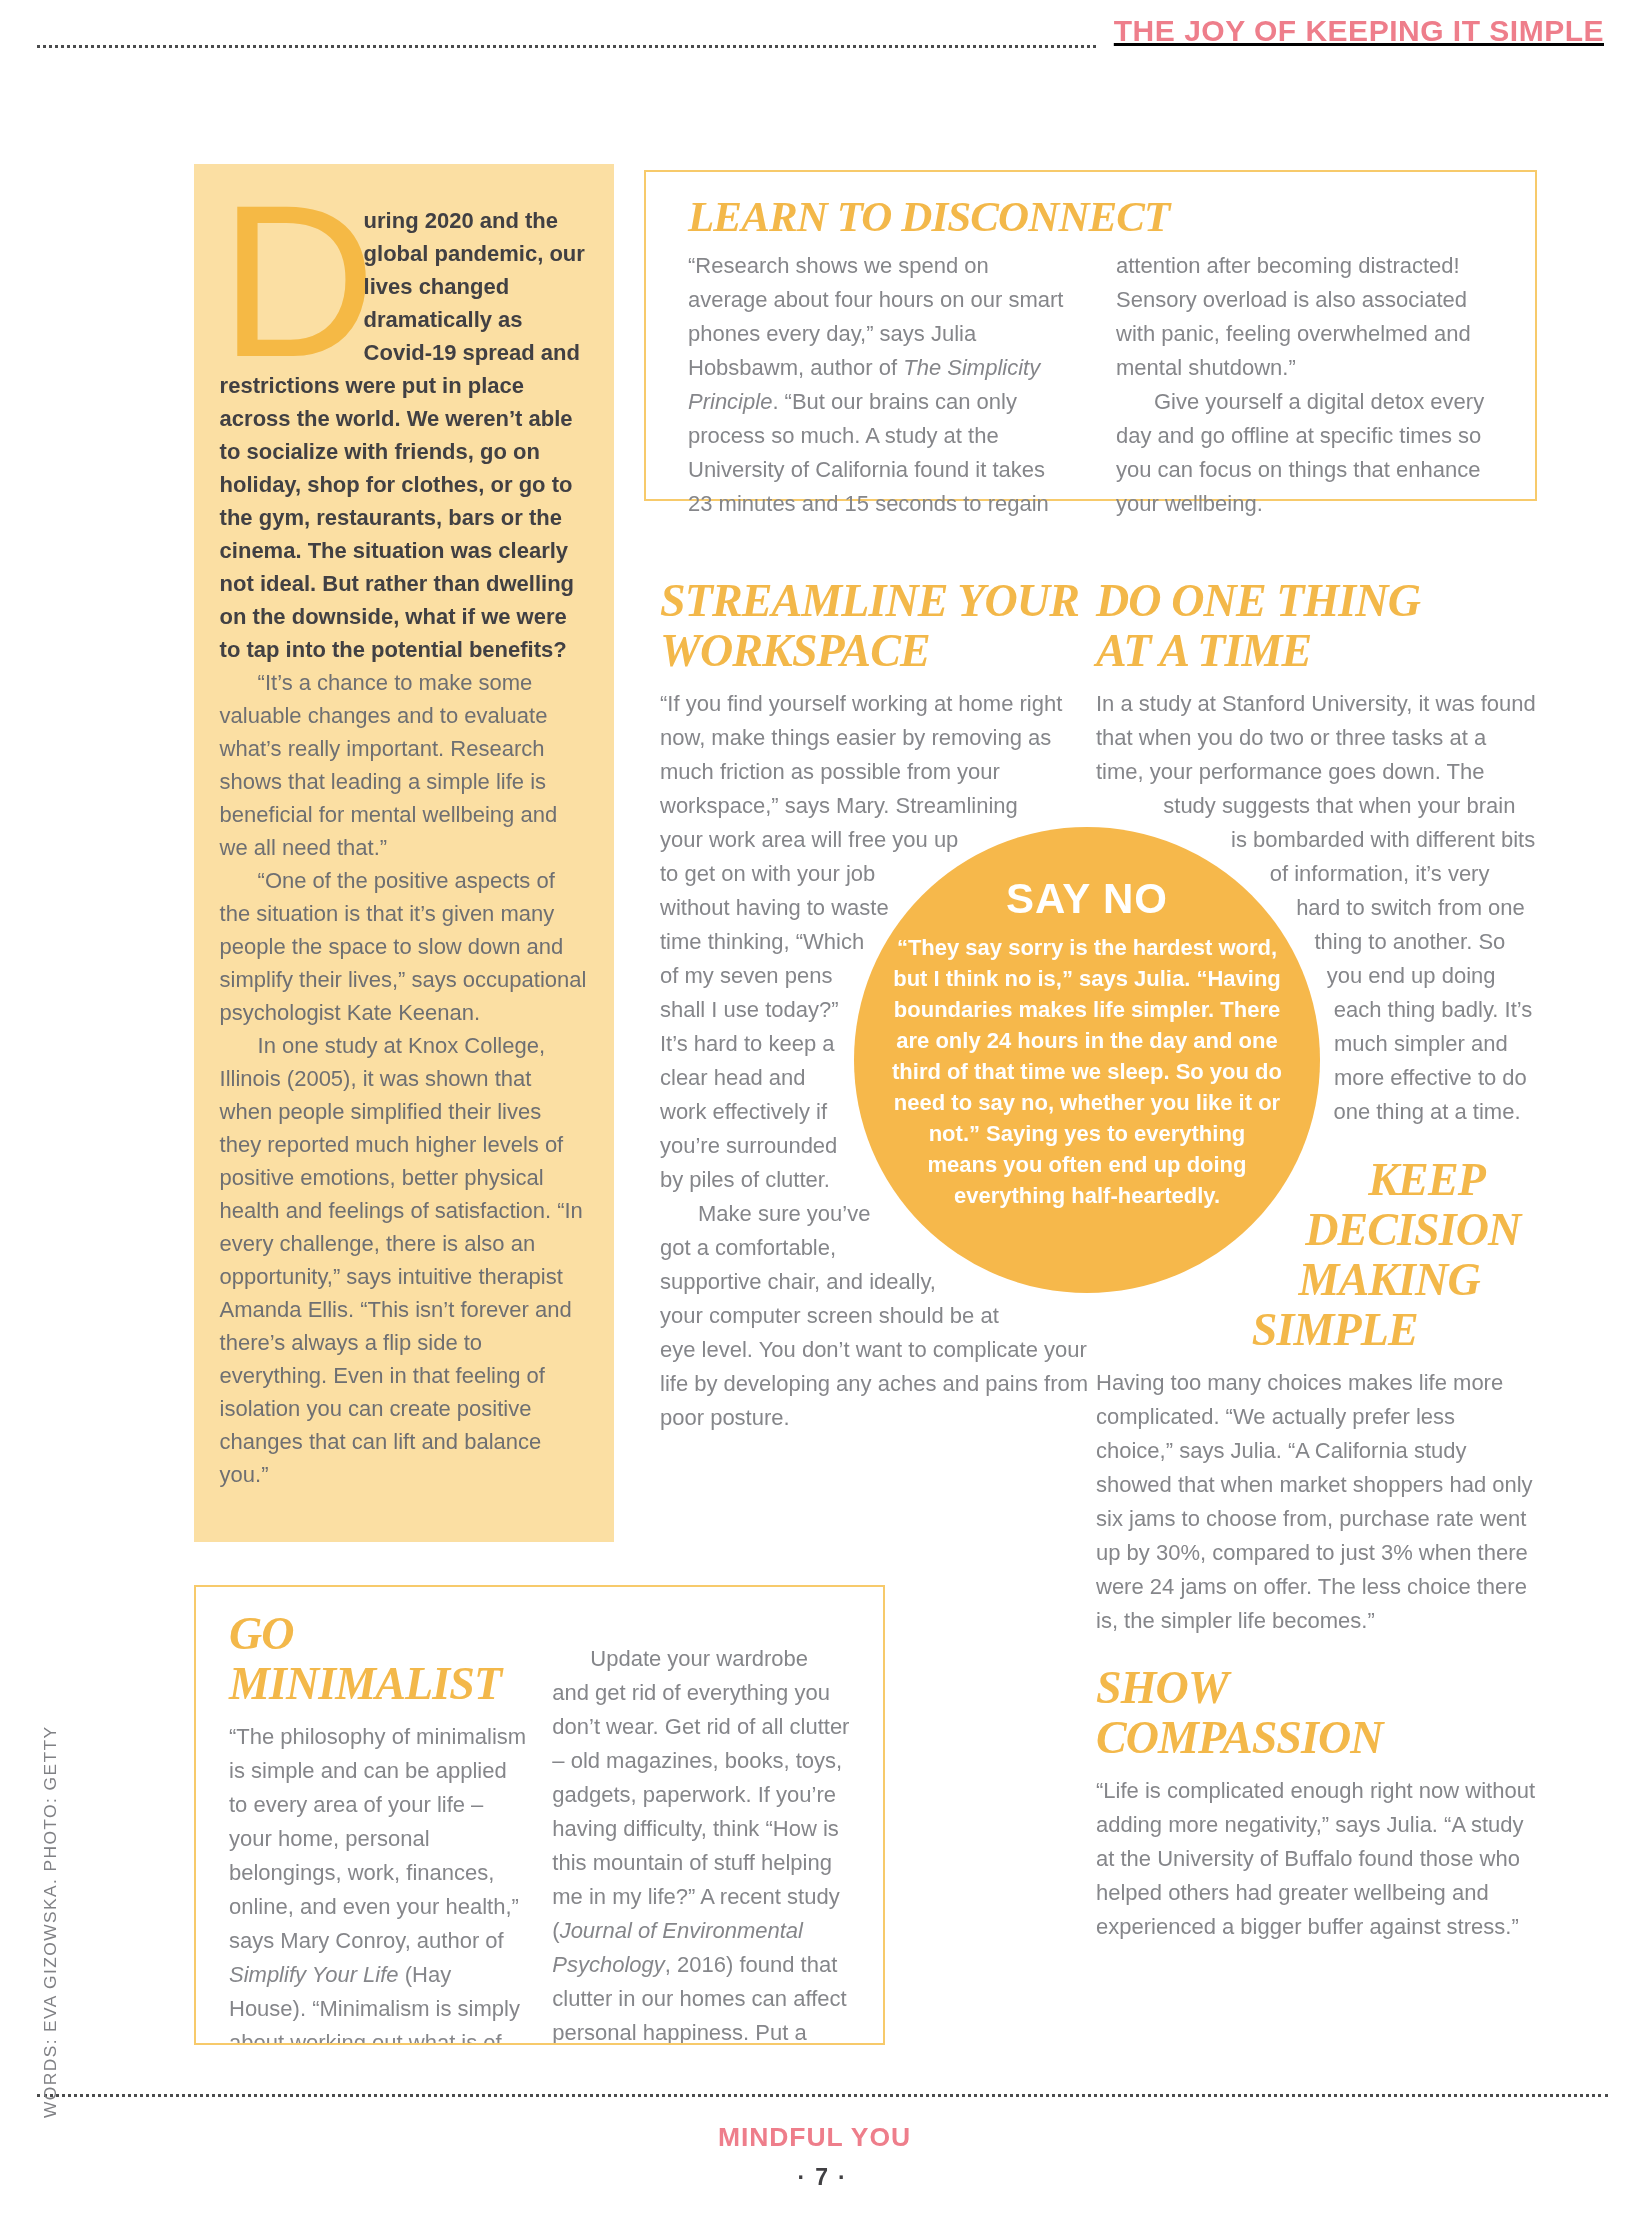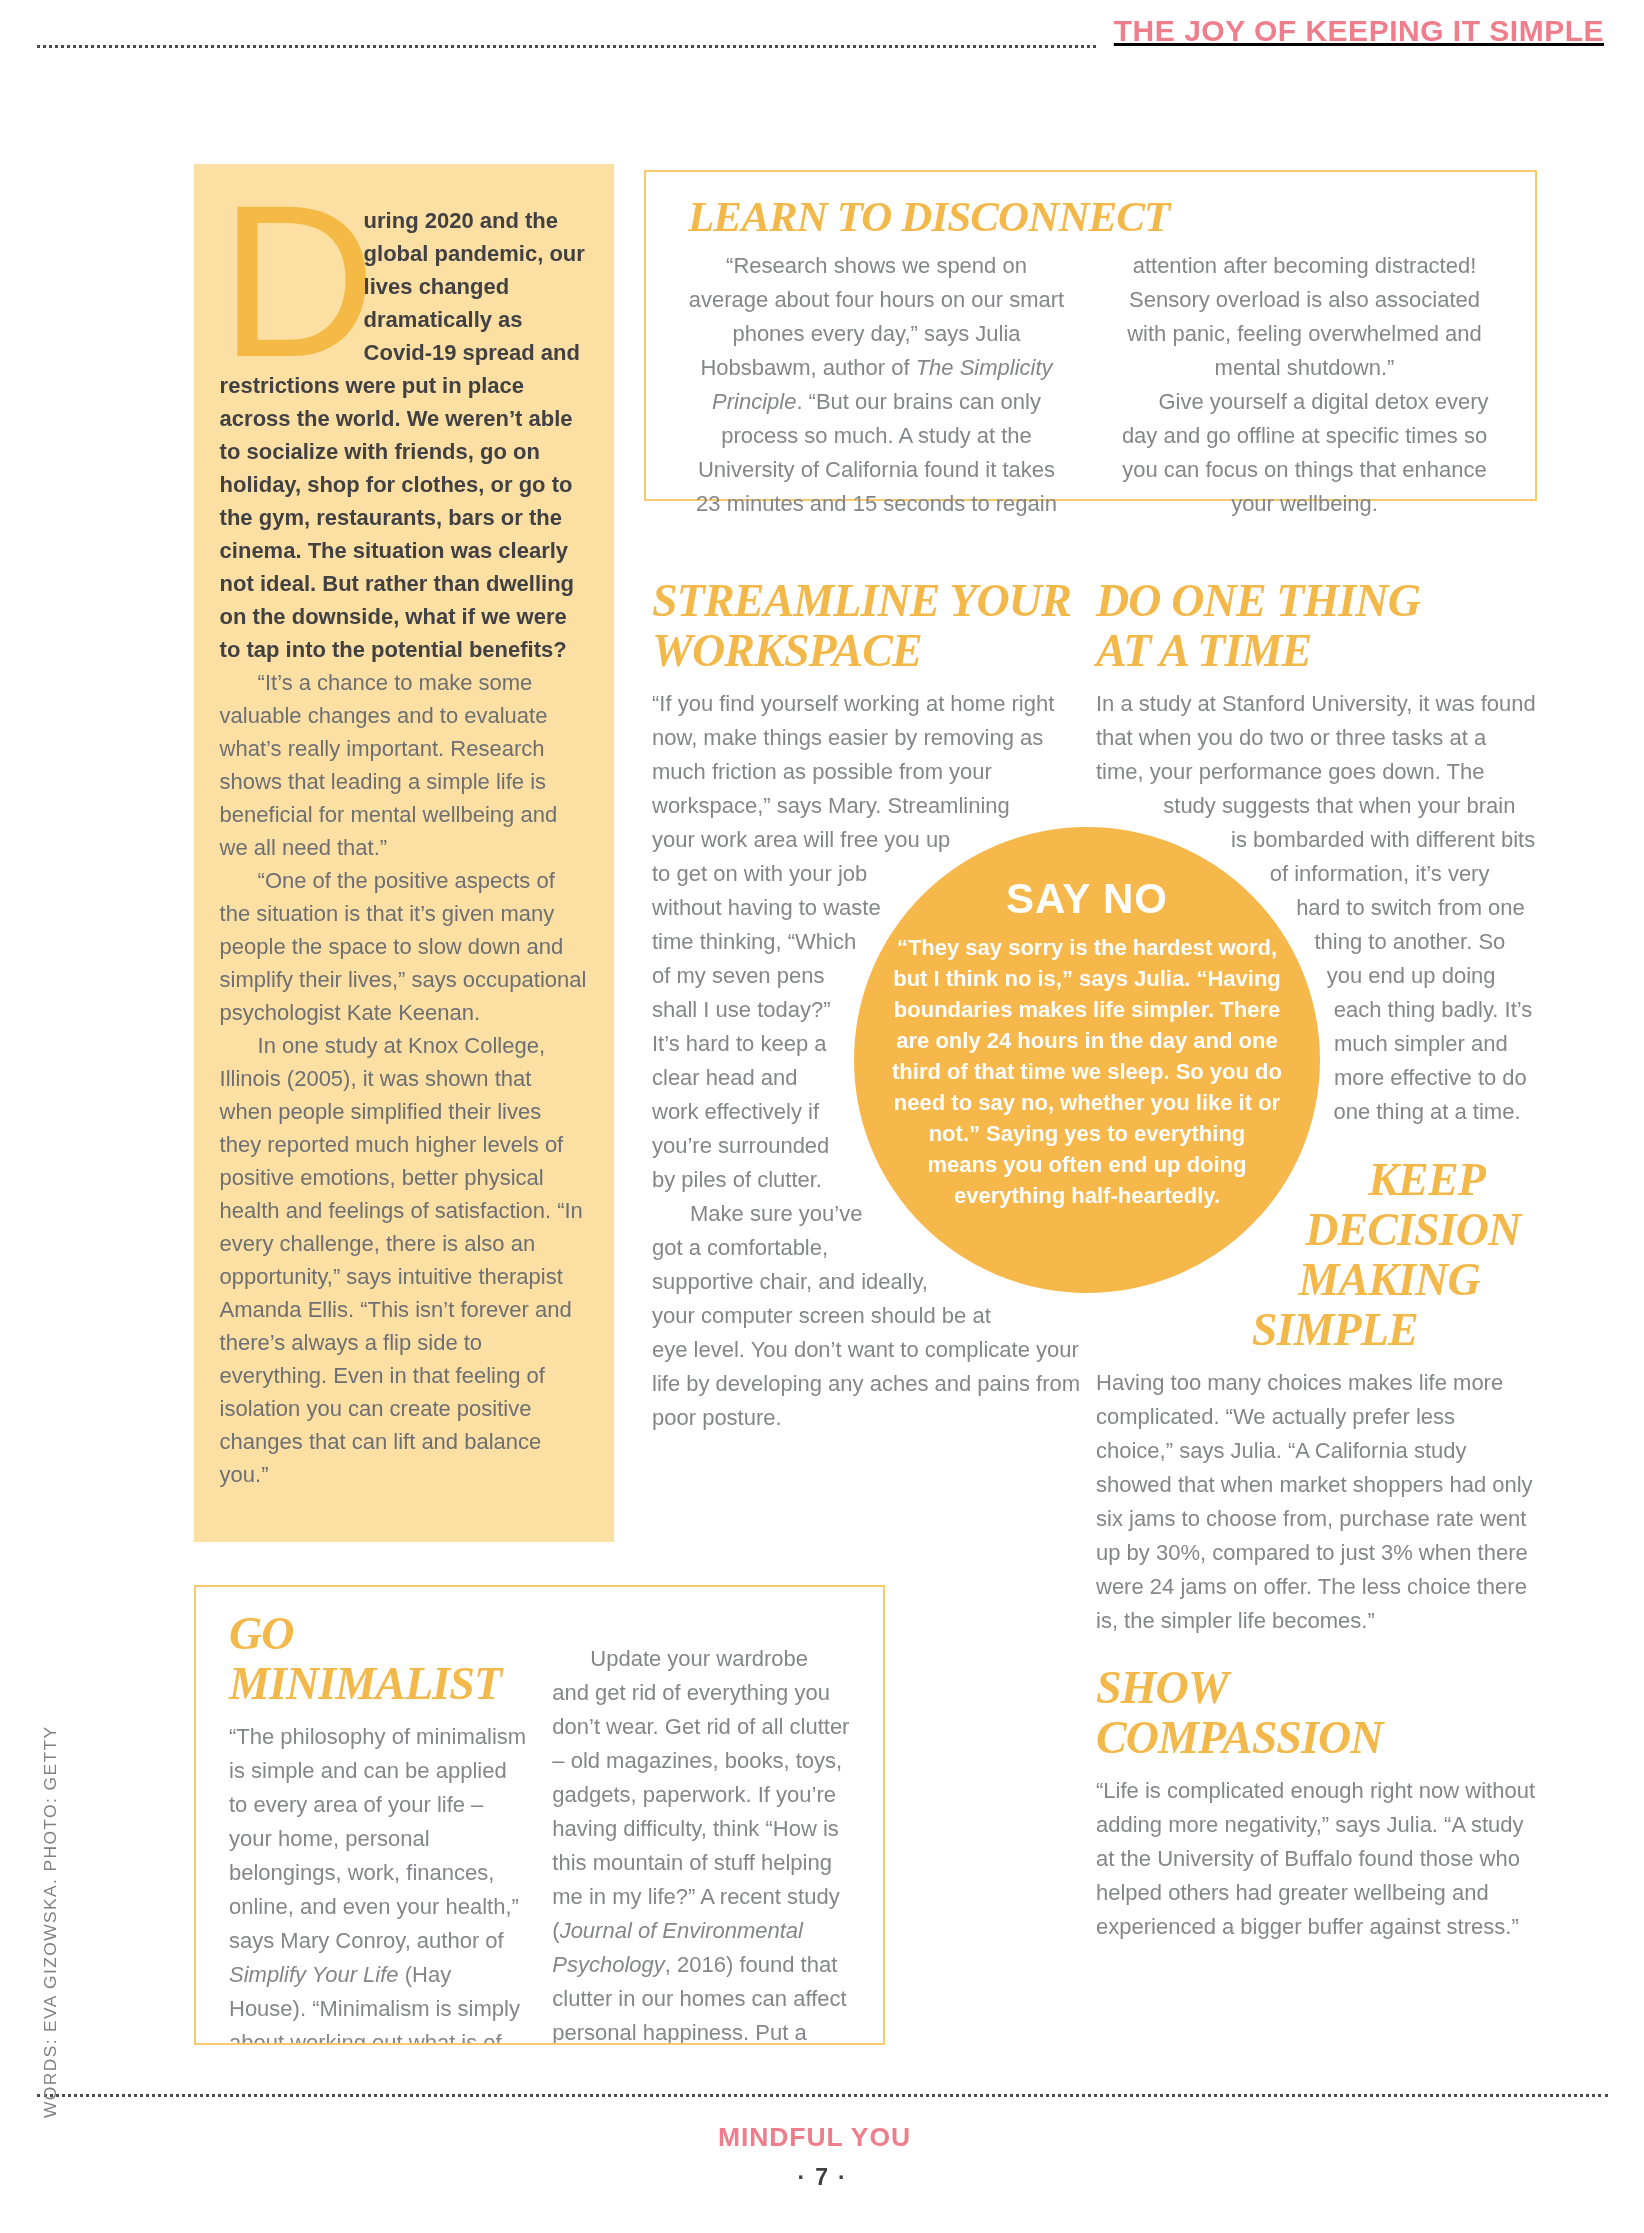--- a/index.html
+++ b/index.html
@@ -22,28 +22,28 @@
   .intro-lead { font-weight:bold; color:#414043; margin:0; }
   .intro-box .para { color:#6E6F72; margin:0; }
   .para.ind { text-indent:38px; }
   
   .obox { position:absolute; border:2.7px solid #F7CA6B; background:#fff; }
   .box-learn { left:644px; top:170px; width:893px; height:331px; padding:20px 42px; }
   .box-min   { left:194px; top:1585px; width:691px; height:460px; padding:22px 33px; overflow:hidden; }
   .sec-h { font-family:"Liberation Serif", serif; font-style:italic; font-weight:bold;
            font-size:46px; line-height:50px; color:#F3B84A; margin:0 0 11px 0; letter-spacing:-0.9px; }
   .box-learn .sec-h { font-size:43px; margin-bottom:7.3px; }
-  .two-col { display:flex; gap:51px;text-align:center; }
+  .two-col { display:flex; gap:51px; }
   .two-col > div { flex:1; }
   .para { font-size:22px; line-height:34px; color:#85868A; margin:0; }
   .para i { font-style:italic; }
   
   .mid { position:absolute; left:644px; top:576px; width:893px; height:1544px; }
   .col { position:absolute; top:0; }
-  .col-left  { left:8px; width:448px; }
+  .col-left  { left:16px; width:448px; }
   .col-right { left:452px; width:440px; }
   .float-r { float:right; width:274px; height:630px;
              shape-outside: circle(249px at 270px 373px); }
   .float-l { float:left; width:238px; height:630px;
              shape-outside: circle(249px at -9.1px 373px); }
   .alignR { text-align:center; }
   .gap { margin-top:25.6px; }
   
   .circle { position:absolute; left:210px; top:251px; width:466px; height:466px;
             background:#F6B84B; border-radius:50%; color:#ffffff; text-align:center;

